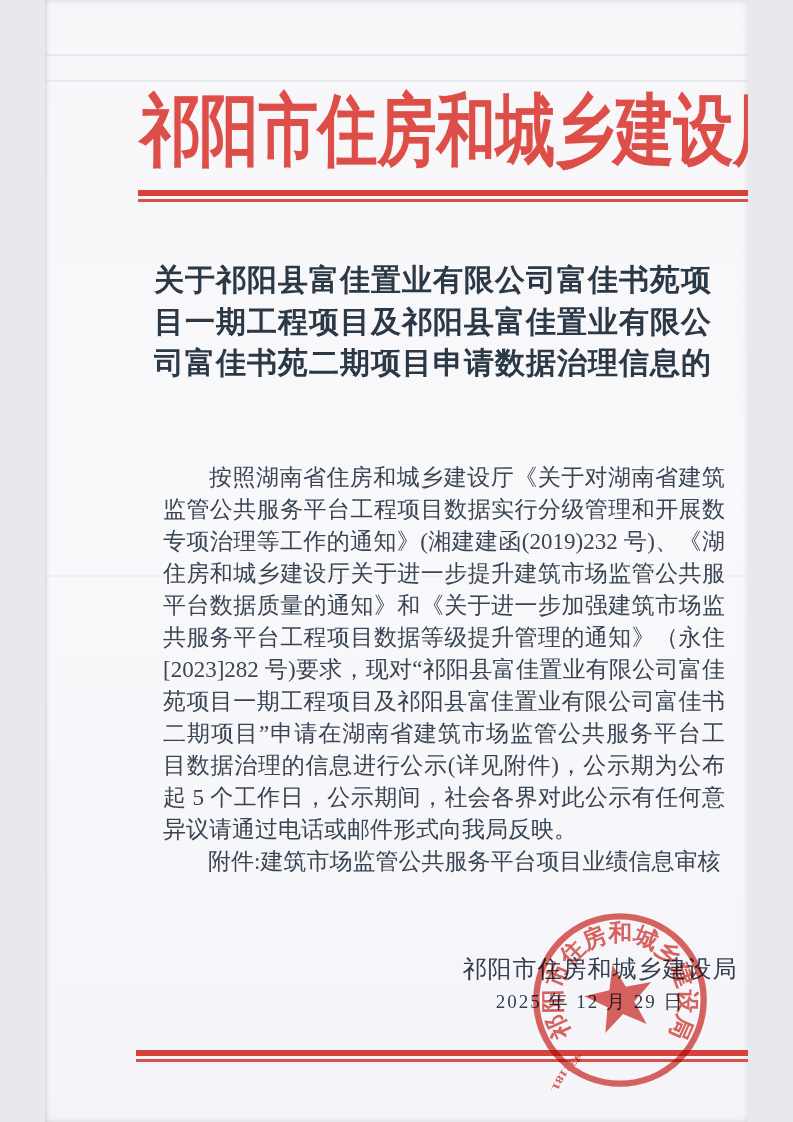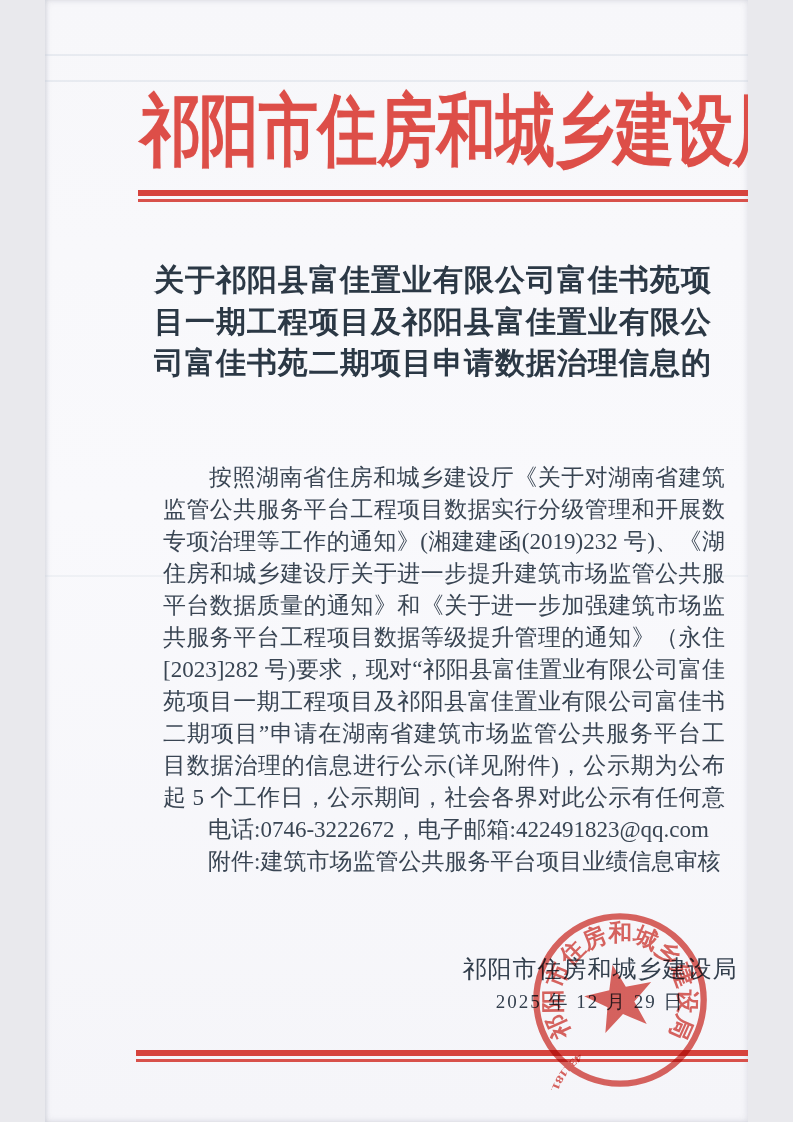--- a/index.html
+++ b/index.html
@@ -74,21 +74,21 @@
     <div class="bl j">监管公共服务平台工程项目数据实行分级管理和开展数据</div>
     <div class="bl j">专项治理等工作的通知》(湘建建函(2019)232 号)、《湖南省</div>
     <div class="bl j">住房和城乡建设厅关于进一步提升建筑市场监管公共服务</div>
     <div class="bl j">平台数据质量的通知》和《关于进一步加强建筑市场监管公</div>
     <div class="bl j">共服务平台工程项目数据等级提升管理的通知》（永住建函</div>
     <div class="bl j">[2023]282 号)要求，现对“祁阳县富佳置业有限公司富佳书</div>
     <div class="bl j">苑项目一期工程项目及祁阳县富佳置业有限公司富佳书苑</div>
     <div class="bl j">二期项目”申请在湖南省建筑市场监管公共服务平台工程项</div>
     <div class="bl j">目数据治理的信息进行公示(详见附件)，公示期为公布之日</div>
     <div class="bl j">起 5 个工作日，公示期间，社会各界对此公示有任何意见或</div>
-    <div class="bl ind2">电话:0746-3222672，电子邮箱:422491823@qq.com</div>
+    <div class="bl">异议请通过电话或邮件形式向我局反映。</div>
     <div class="bl ind2">附件:建筑市场监管公共服务平台项目业绩信息审核表</div>
   </div>
 
   <div class="signature">祁阳市住房和城乡建设局</div>
   <div class="sig-date">2025 年 12 月 29 日</div>
 
   <div class="rule rule-bottom">
     <div class="bar-thick"></div>
     <div class="bar-gap"></div>
     <div class="bar-thin"></div>

